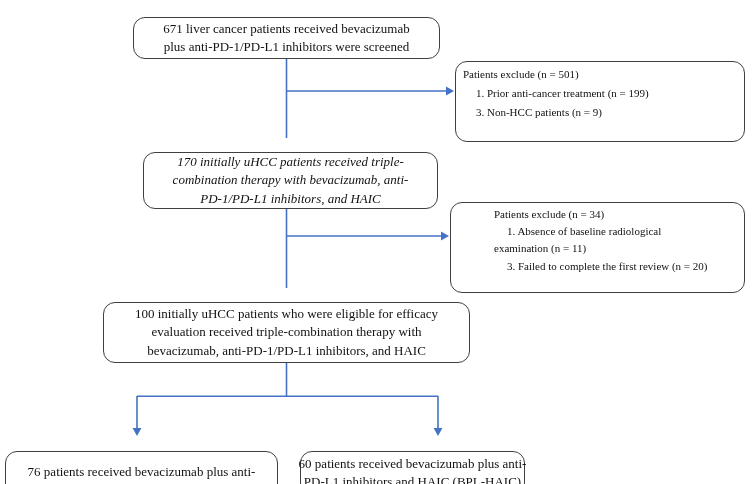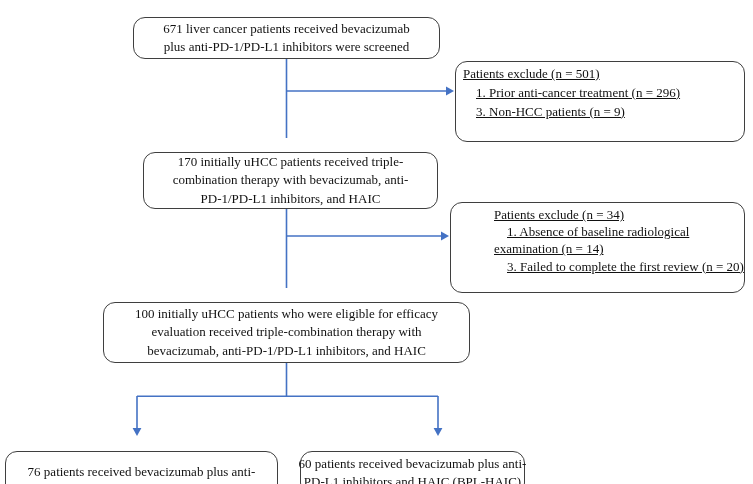--- a/index.html
+++ b/index.html
@@ -45,24 +45,23 @@
     text-align: center;
   }
   .txt {
     white-space: pre;
     font-size: 13px;
     line-height: 18.5px;
   }
   .excl { padding: 3px 2px 3px 7px; }
   .excl .title,
   .excl .item {
-    font-size: 13px;
+    font-size: 11px;
     line-height: 18.8px;
     white-space: nowrap;
-    text-decoration: underline;
   }
   .excl .item { text-indent: 13px; }
   .excl .item.cont { text-indent: 0; }
   .excl.tight .title,
   .excl.tight .item { line-height: 17.2px; }
 </style>
 </head>
 <body>
 
 <div class="diagram">
@@ -82,34 +81,34 @@
     <polygon class="c-head" points="433.6,428 442.4,428 438,436"></polygon>
   </svg>
 
   <div class="box center" style="left:133px; top:3px; width:307px; height:42px;">
     <div class="txt">671 liver cancer patients received bevacizumab
 plus anti-PD-1/PD-L1 inhibitors were screened</div>
   </div>
 
   <div class="box excl" style="left:455px; top:47px; width:290px; height:81px;">
     <div class="title">Patients exclude (n = 501)</div>
-    <div class="item">1. Prior anti-cancer treatment (n = 296)</div>
+    <div class="item">1. Prior anti-cancer treatment (n = 199)</div>
     <div class="item">3. Non-HCC patients (n = 9)</div>
   </div>
 
-  <div class="box center" style="left:143px; top:138px; width:295px; height:57px;">
+  <div class="box center" style="left:143px; top:138px; width:295px; height:57px;font-style:italic;">
     <div class="txt">170 initially uHCC patients received triple-
 combination therapy with bevacizumab, anti-
 PD-1/PD-L1 inhibitors, and HAIC</div>
   </div>
 
   <div class="box excl tight" style="left:450px; top:188px; width:295px; height:91px;padding-left:43px;">
     <div class="title">Patients exclude (n = 34)</div>
     <div class="item">1. Absence of baseline radiological</div>
-    <div class="item cont">examination (n = 14)</div>
+    <div class="item cont">examination (n = 11)</div>
     <div class="item">3. Failed to complete the first review (n = 20)</div>
   </div>
 
   <div class="box center" style="left:103px; top:288px; width:367px; height:61px;">
     <div class="txt">100 initially uHCC patients who were eligible for efficacy
 evaluation received triple-combination therapy with
 bevacizumab, anti-PD-1/PD-L1 inhibitors, and HAIC</div>
   </div>
 
   <div class="box center" style="left:5px; top:437px; width:273px; height:60px;">

